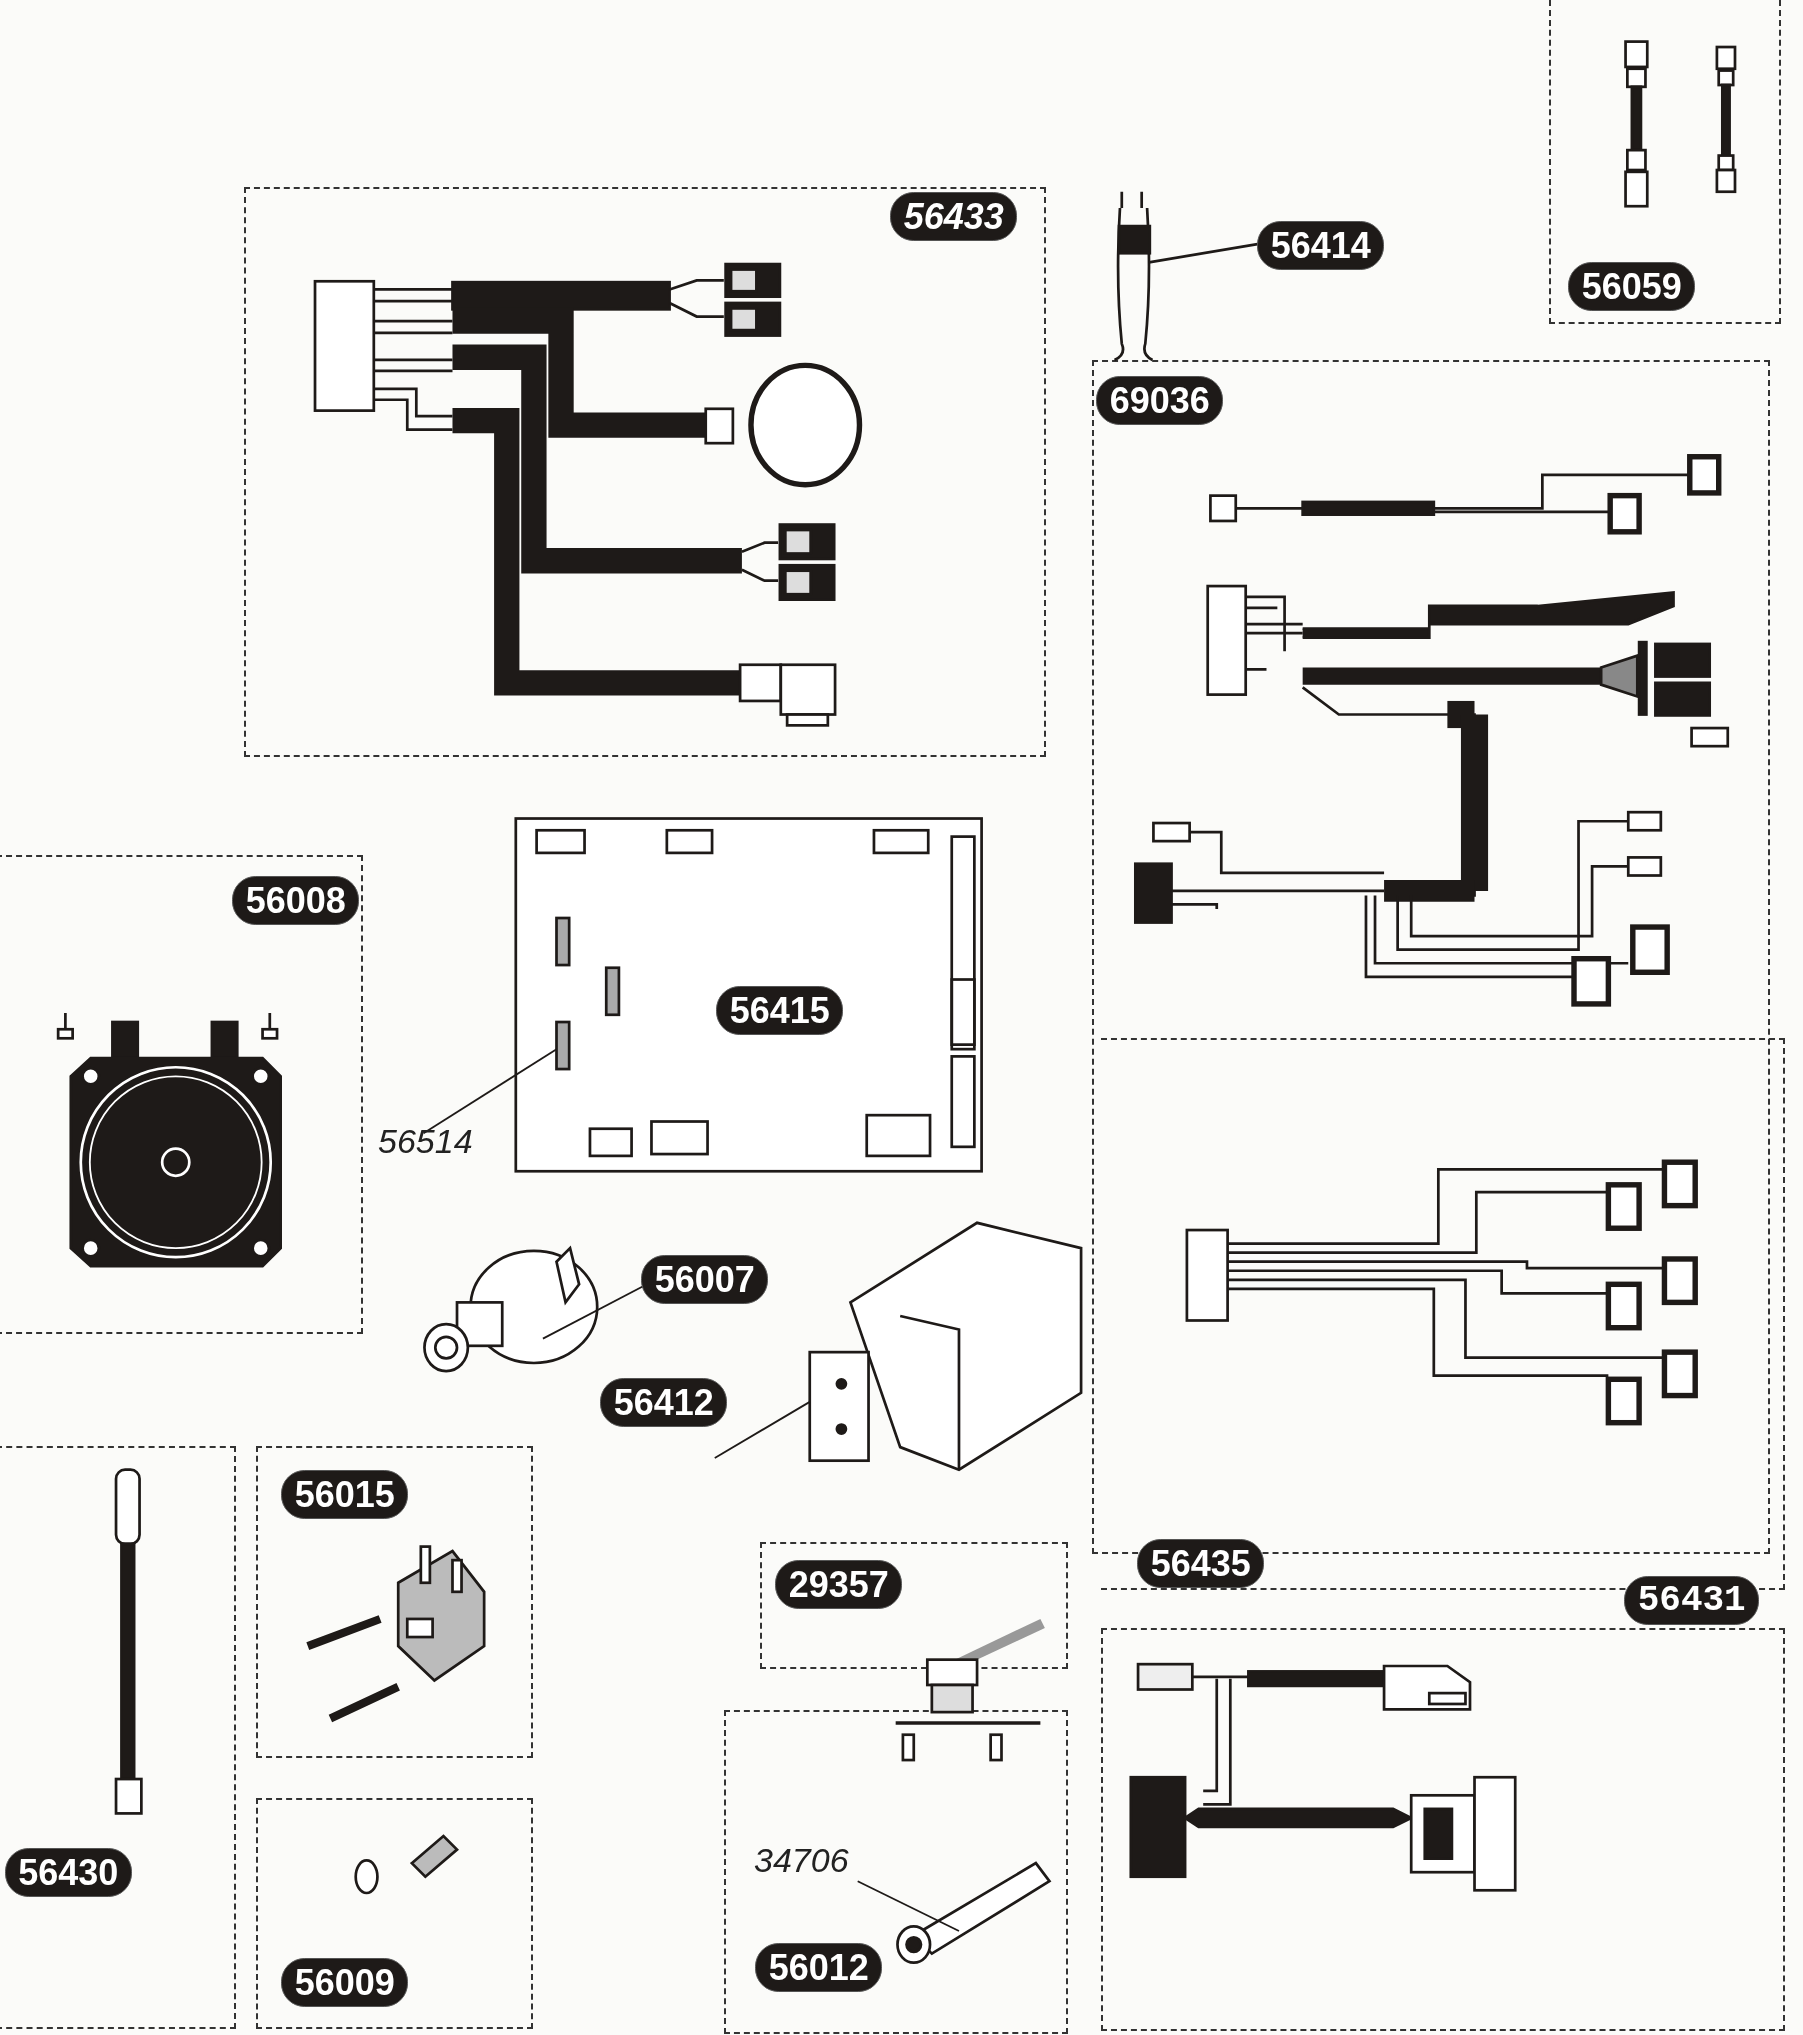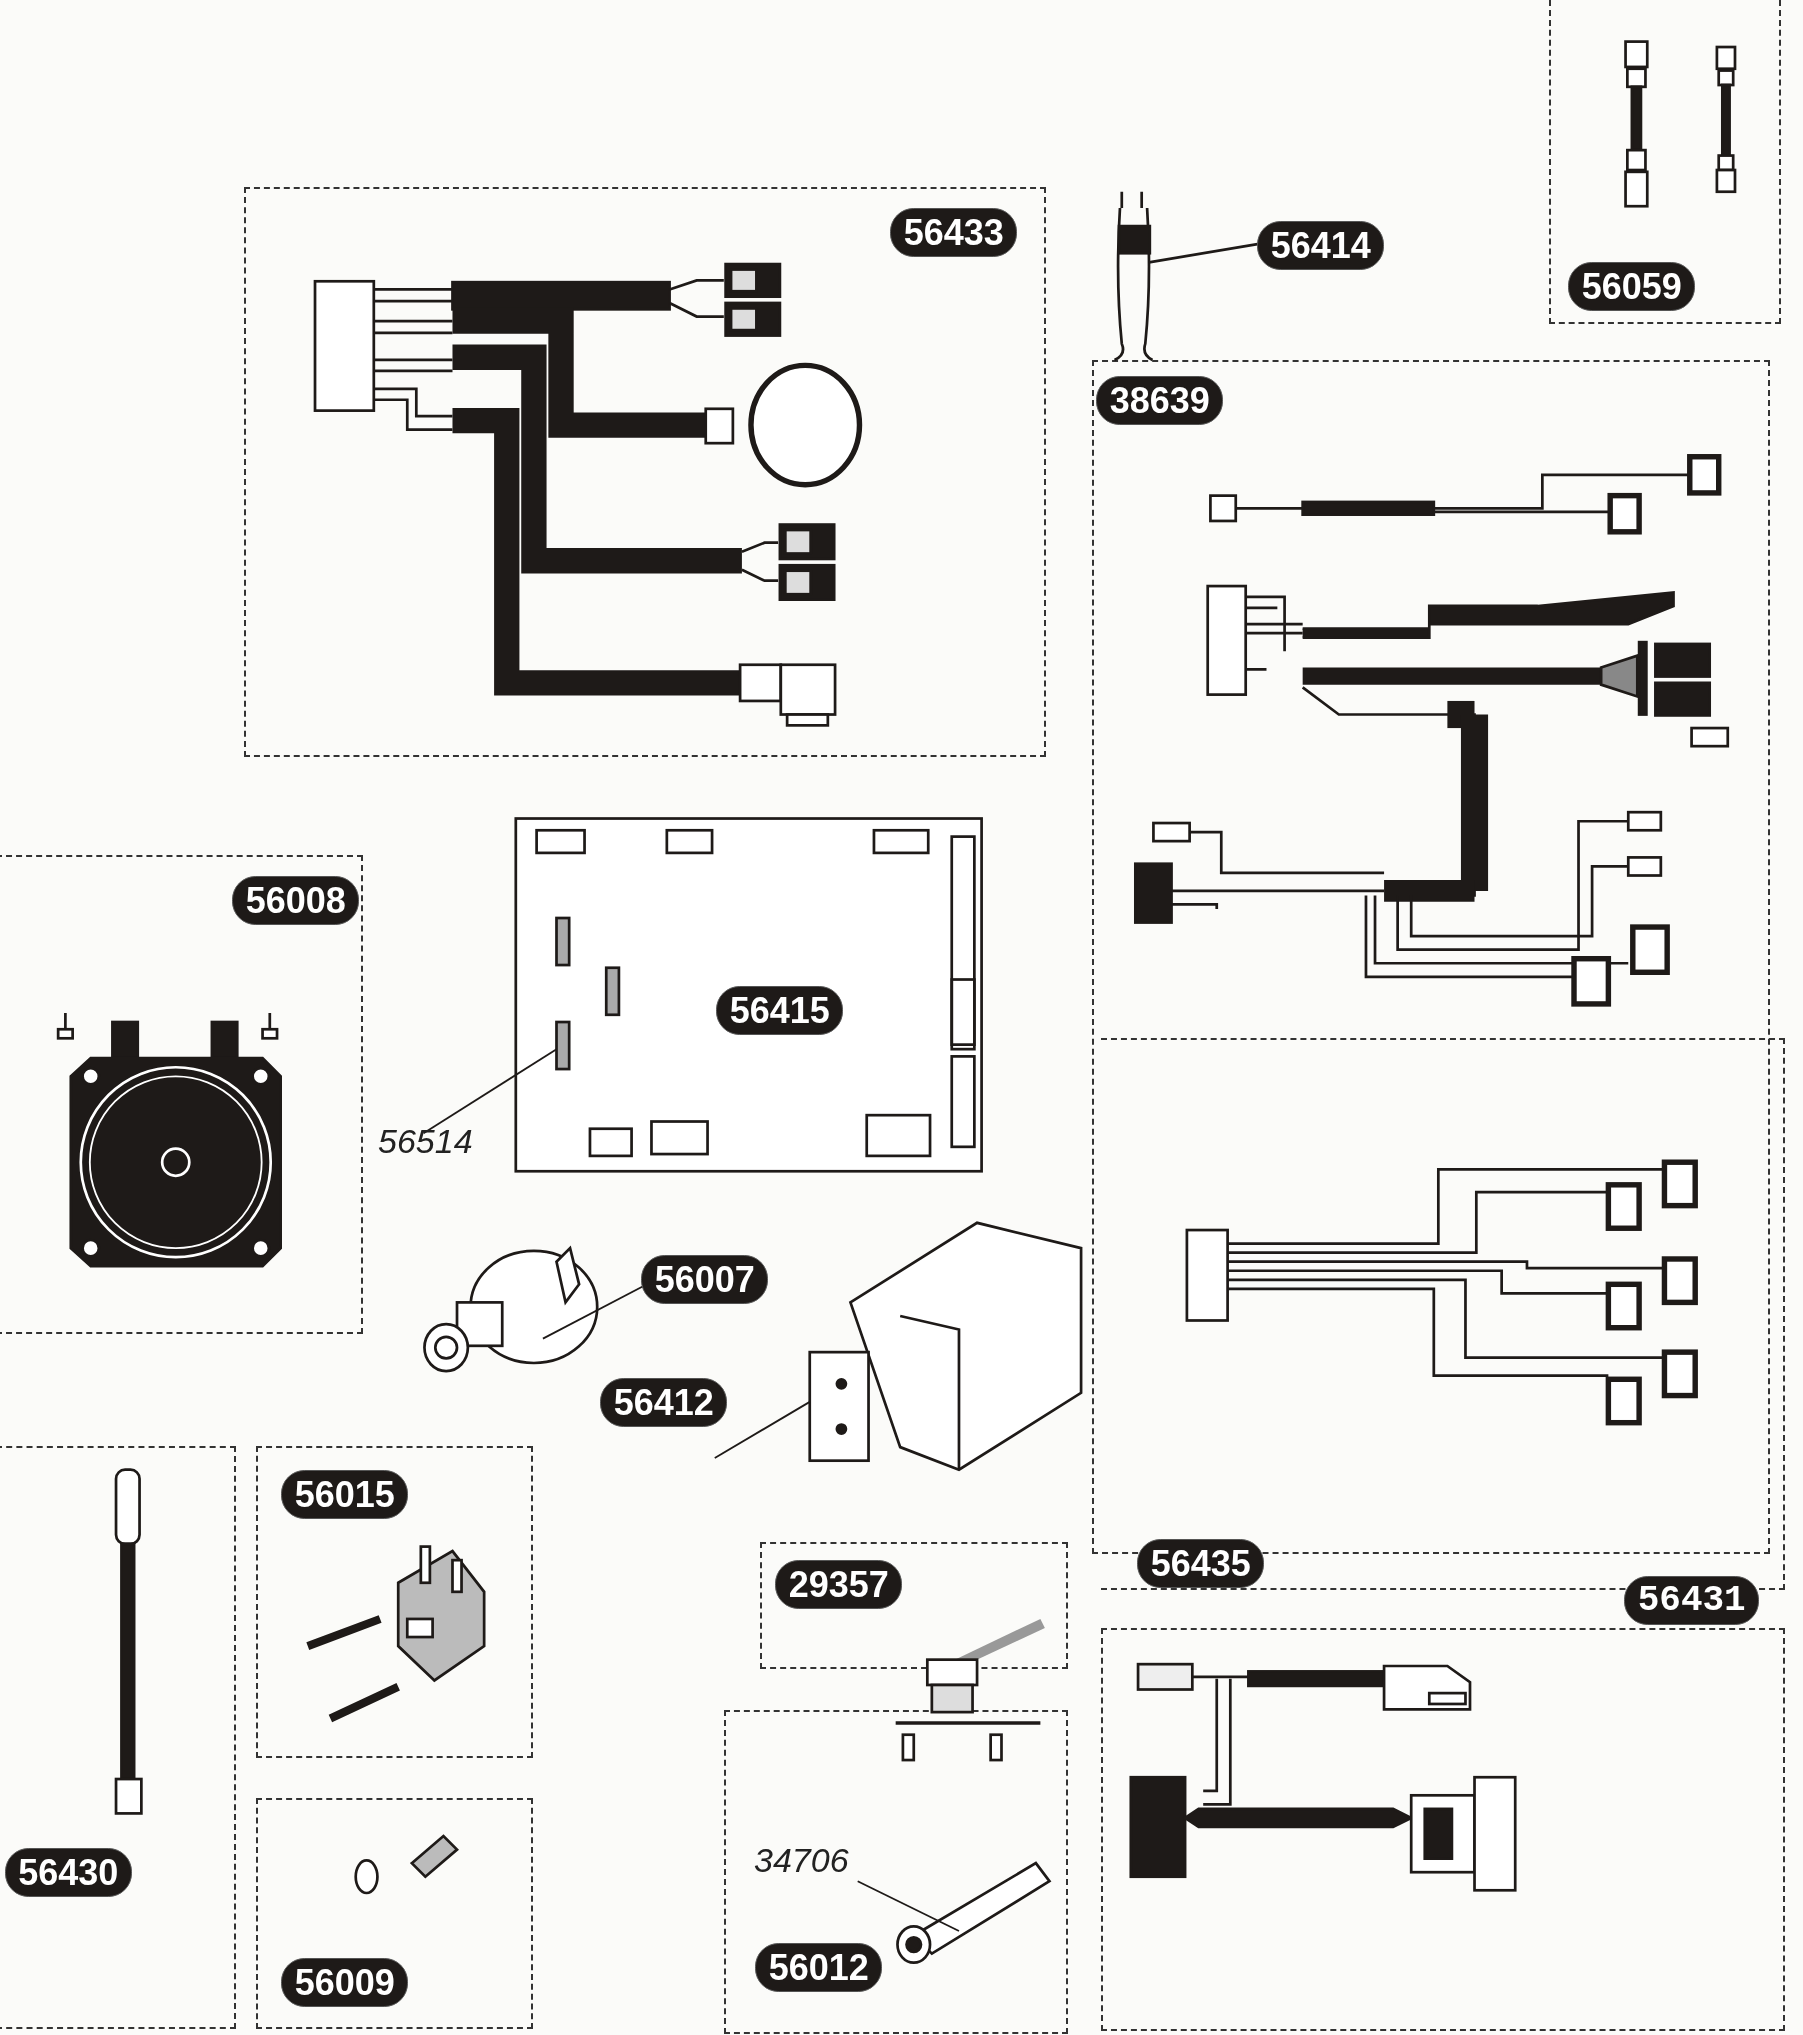--- a/index.html
+++ b/index.html
@@ -218,24 +218,24 @@
     <path d="M990 1905 H1150" stroke-width="4"></path>
     <rect x="998" y="1918" width="12" height="28"></rect>
     <rect x="1095" y="1918" width="12" height="28"></rect>
     <path d="M1010 2140 L1145 2060 L1160 2080 L1030 2160 Z"></path>
     <ellipse cx="1010" cy="2150" rx="18" ry="20"></ellipse>
     <circle cx="1010" cy="2150" r="8" fill="#1e1a18"></circle>
     <path d="M948 2080 L1060 2135" fill="none" stroke-width="2"></path>
   </g>
 </svg>
 
-<div class="badge" style="left:890px;top:208px;">56433</div>
+<div class="badge" style="left:890px;top:192px;font-style:italic;">56433</div>
 <div class="badge" style="left:1257px;top:221px;">56414</div>
 <div class="badge" style="left:1568px;top:262px;">56059</div>
-<div class="badge" style="left:1096px;top:376px;">38639</div>
+<div class="badge" style="left:1096px;top:376px;">69036</div>
 <div class="badge" style="left:232px;top:876px;">56008</div>
 <div class="badge" style="left:716px;top:986px;">56415</div>
 <div class="badge" style="left:641px;top:1255px;">56007</div>
 <div class="badge" style="left:600px;top:1378px;">56412</div>
 <div class="badge" style="left:1137px;top:1515px;margin-top:24px;">56435</div>
 <div class="badge" style="left:1624px;top:1576px;font-family:Liberation Mono, monospace;">56431</div>
 <div class="badge" style="left:4.5px;top:1848px;">56430</div>
 <div class="badge" style="left:281px;top:1470px;">56015</div>
 <div class="badge" style="left:281px;top:1958px;">56009</div>
 <div class="badge" style="left:775px;top:1560px;">29357</div>

